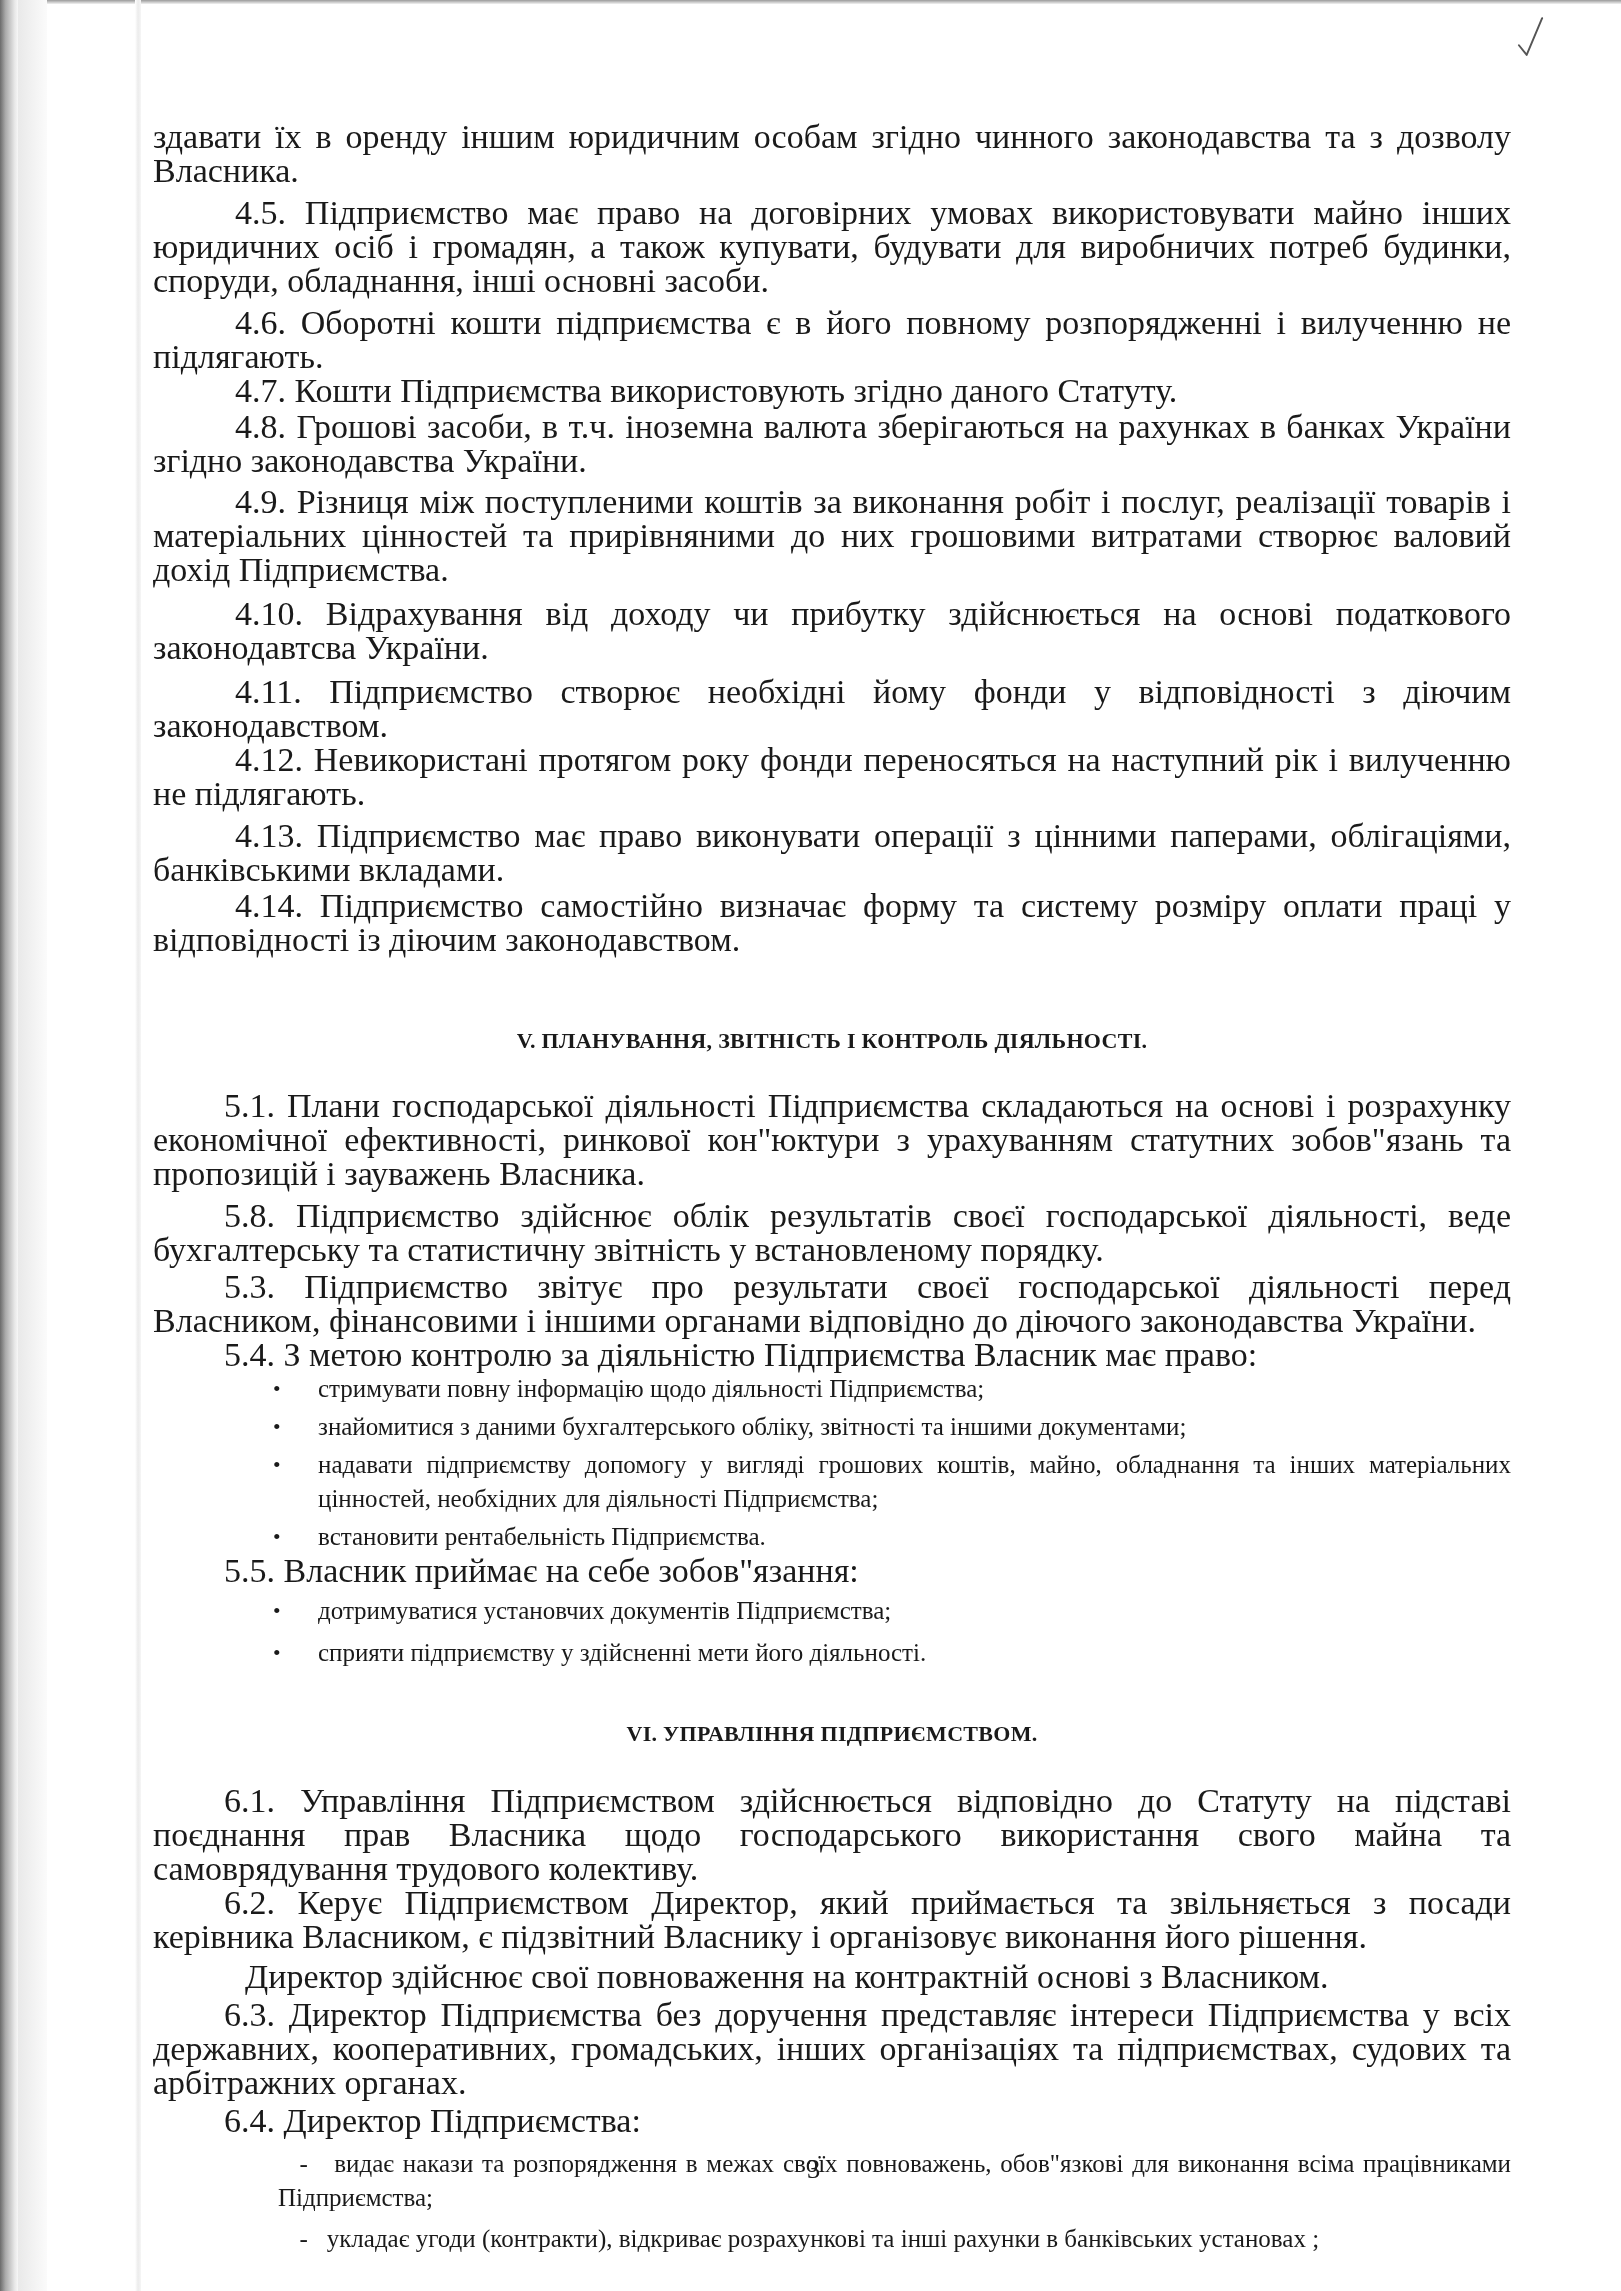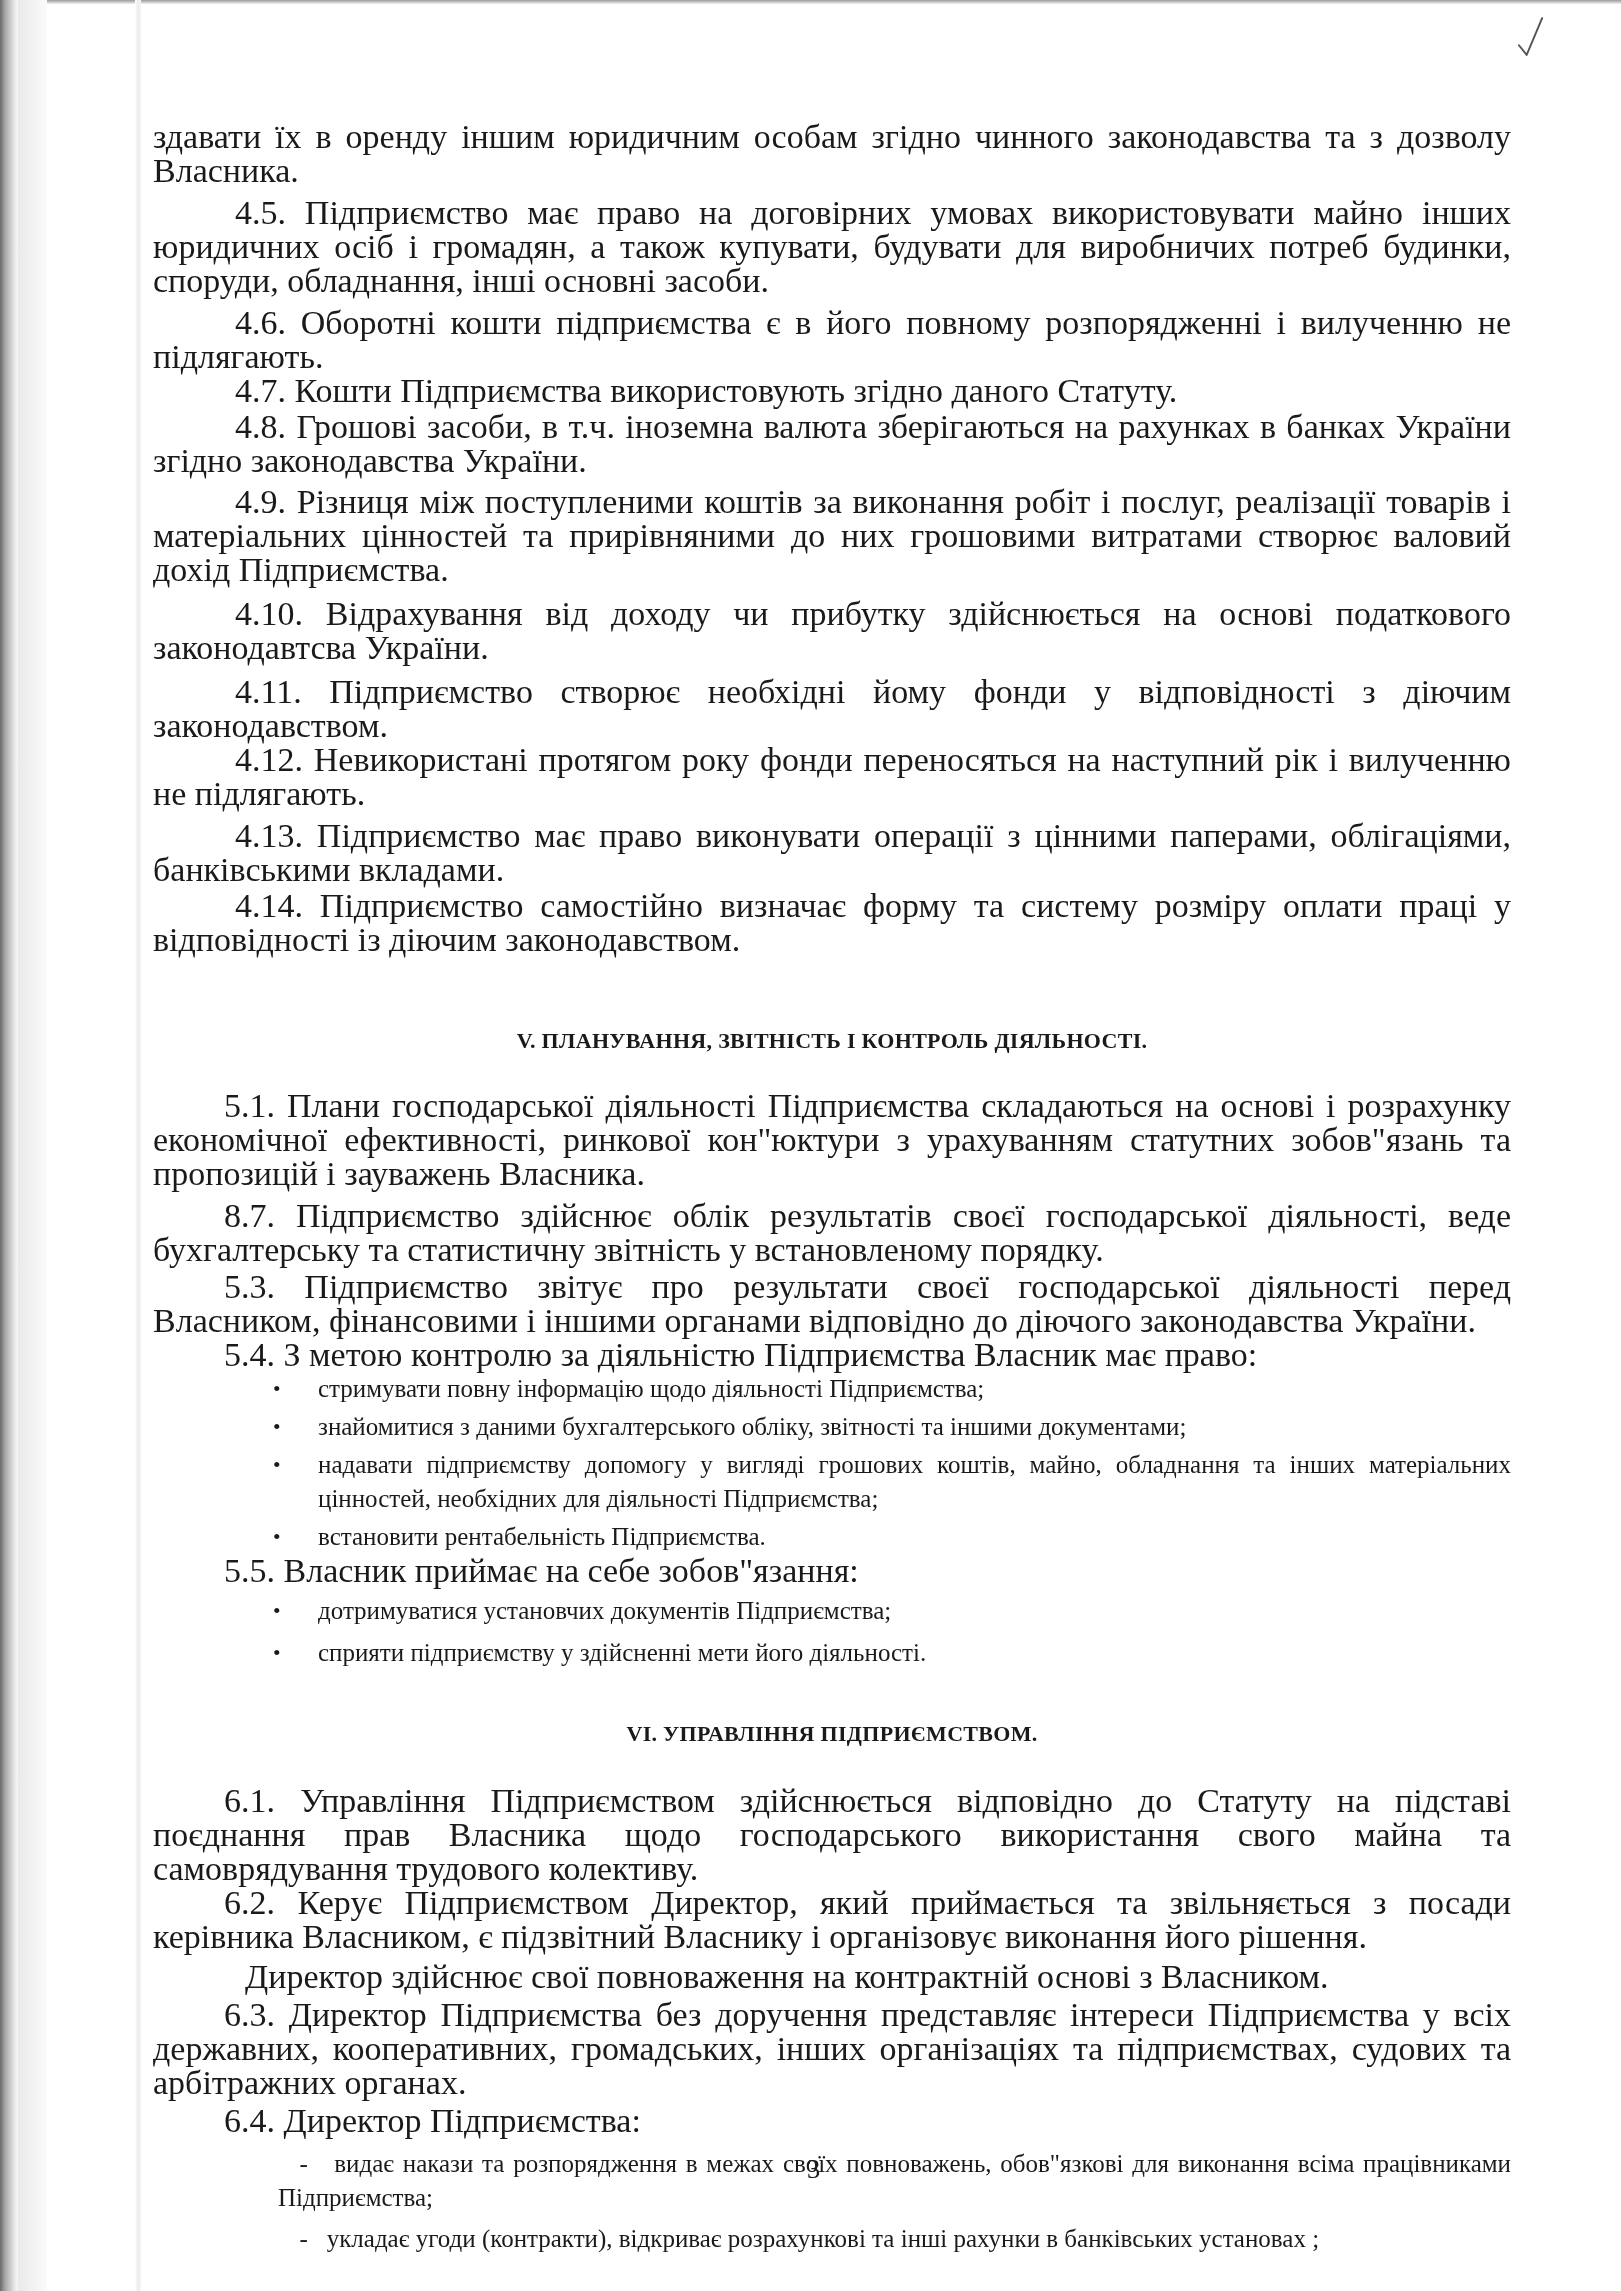--- a/index.html
+++ b/index.html
@@ -83,21 +83,21 @@
   <p class="p indent" style="margin-top:7.8px">4.9. Різниця між поступленими коштів за виконання робіт і послуг, реалізації товарів і матеріальних цінностей та прирівняними до них грошовими витратами створює валовий дохід Підприємства.</p>
   <p class="p indent" style="margin-top:9.8px">4.10. Відрахування від доходу чи прибутку здійснюється на основі податкового законодавтсва України.</p>
   <p class="p indent" style="margin-top:9.8px">4.11. Підприємство створює необхідні йому фонди у відповідності з діючим законодавством.</p>
   <p class="p indent">4.12. Невикористані протягом року фонди переносяться на наступний рік і вилученню не підлягають.</p>
   <p class="p indent" style="margin-top:7.8px">4.13. Підприємство має право виконувати операції з цінними паперами, облігаціями, банківськими вкладами.</p>
   <p class="p indent" style="margin-top:2px">4.14. Підприємство самостійно визначає форму та систему розміру оплати праці у відповідності із діючим законодавством.</p>
 
   <h2 class="section-heading" style="margin-top:71px; margin-bottom:35px">V. ПЛАНУВАННЯ,  ЗВІТНІСТЬ І КОНТРОЛЬ  ДІЯЛЬНОСТІ.</h2>
 
   <p class="p indent-small">5.1. Плани господарської діяльності Підприємства складаються на основі і розрахунку економічної ефективності, ринкової кон"юктури з урахуванням статутних зобов"язань та пропозицій і зауважень Власника.</p>
-  <p class="p indent-small" style="margin-top:7.8px">8.7. Підприємство здійснює облік результатів своєї господарської діяльності, веде бухгалтерську та статистичну звітність у встановленому порядку.</p>
+  <p class="p indent-small" style="margin-top:7.8px">5.8. Підприємство здійснює облік результатів своєї господарської діяльності, веде бухгалтерську та статистичну звітність у встановленому порядку.</p>
   <p class="p indent-small" style="margin-top:3.9px">5.3. Підприємство звітує про результати своєї господарської діяльності перед Власником, фінансовими і іншими органами відповідно до діючого законодавства України.</p>
 
   <p class="p indent-small">5.4. З метою контролю за діяльністю Підприємства Власник має право:</p>
   <ul class="bullets">
     <li><span class="bullet">•</span><span>стримувати повну інформацію щодо діяльності Підприємства;</span></li>
     <li style="margin-top:3.9px"><span class="bullet">•</span><span>знайомитися з даними бухгалтерського обліку, звітності та іншими документами;</span></li>
     <li style="margin-top:3.9px"><span class="bullet">•</span><span>надавати підприємству допомогу у вигляді грошових коштів, майно, обладнання та інших матеріальних цінностей, необхідних для діяльності Підприємства;</span></li>
     <li style="margin-top:3.9px"><span class="bullet">•</span><span>встановити рентабельність Підприємства.</span></li>
   </ul>
 

